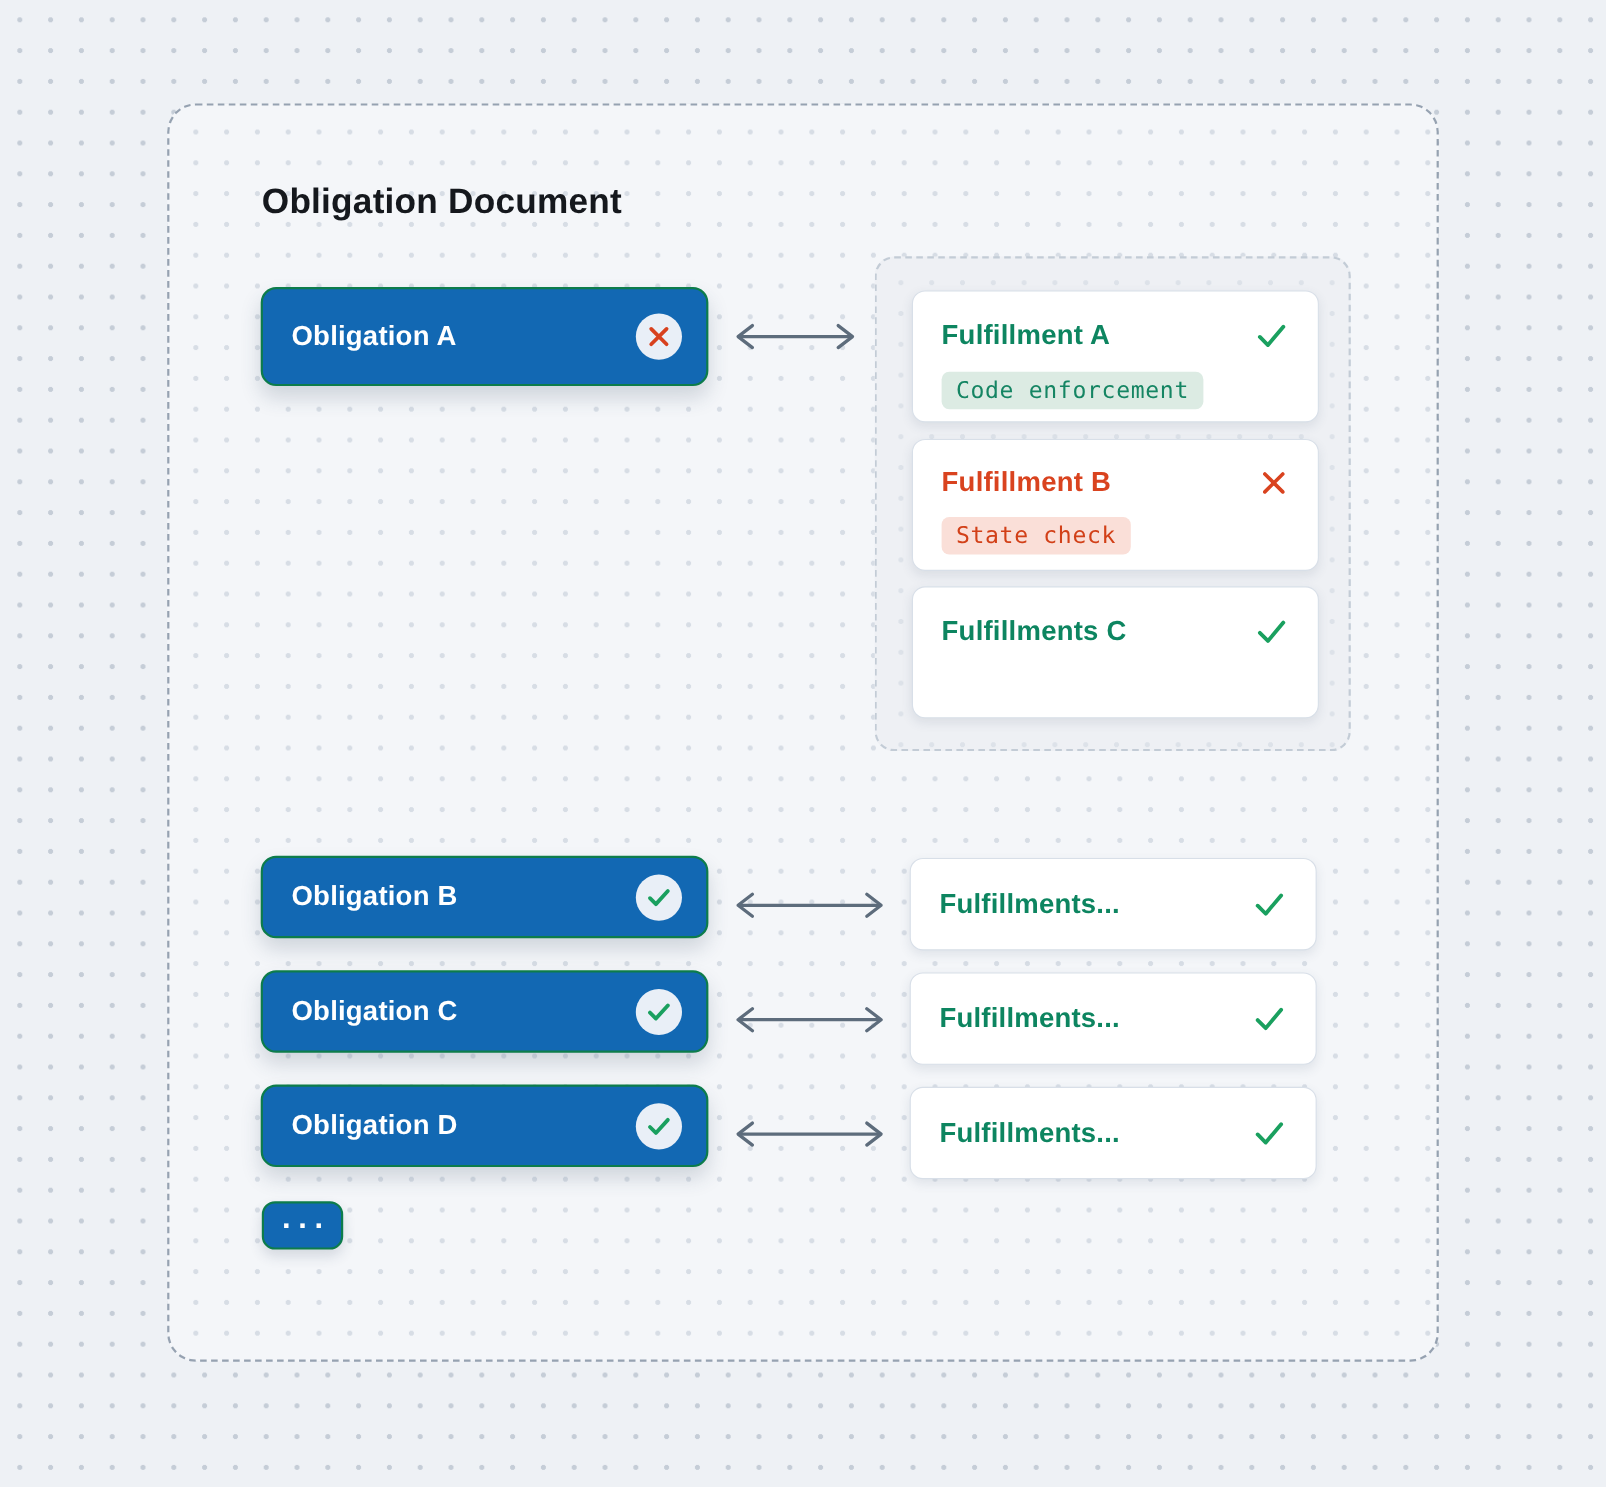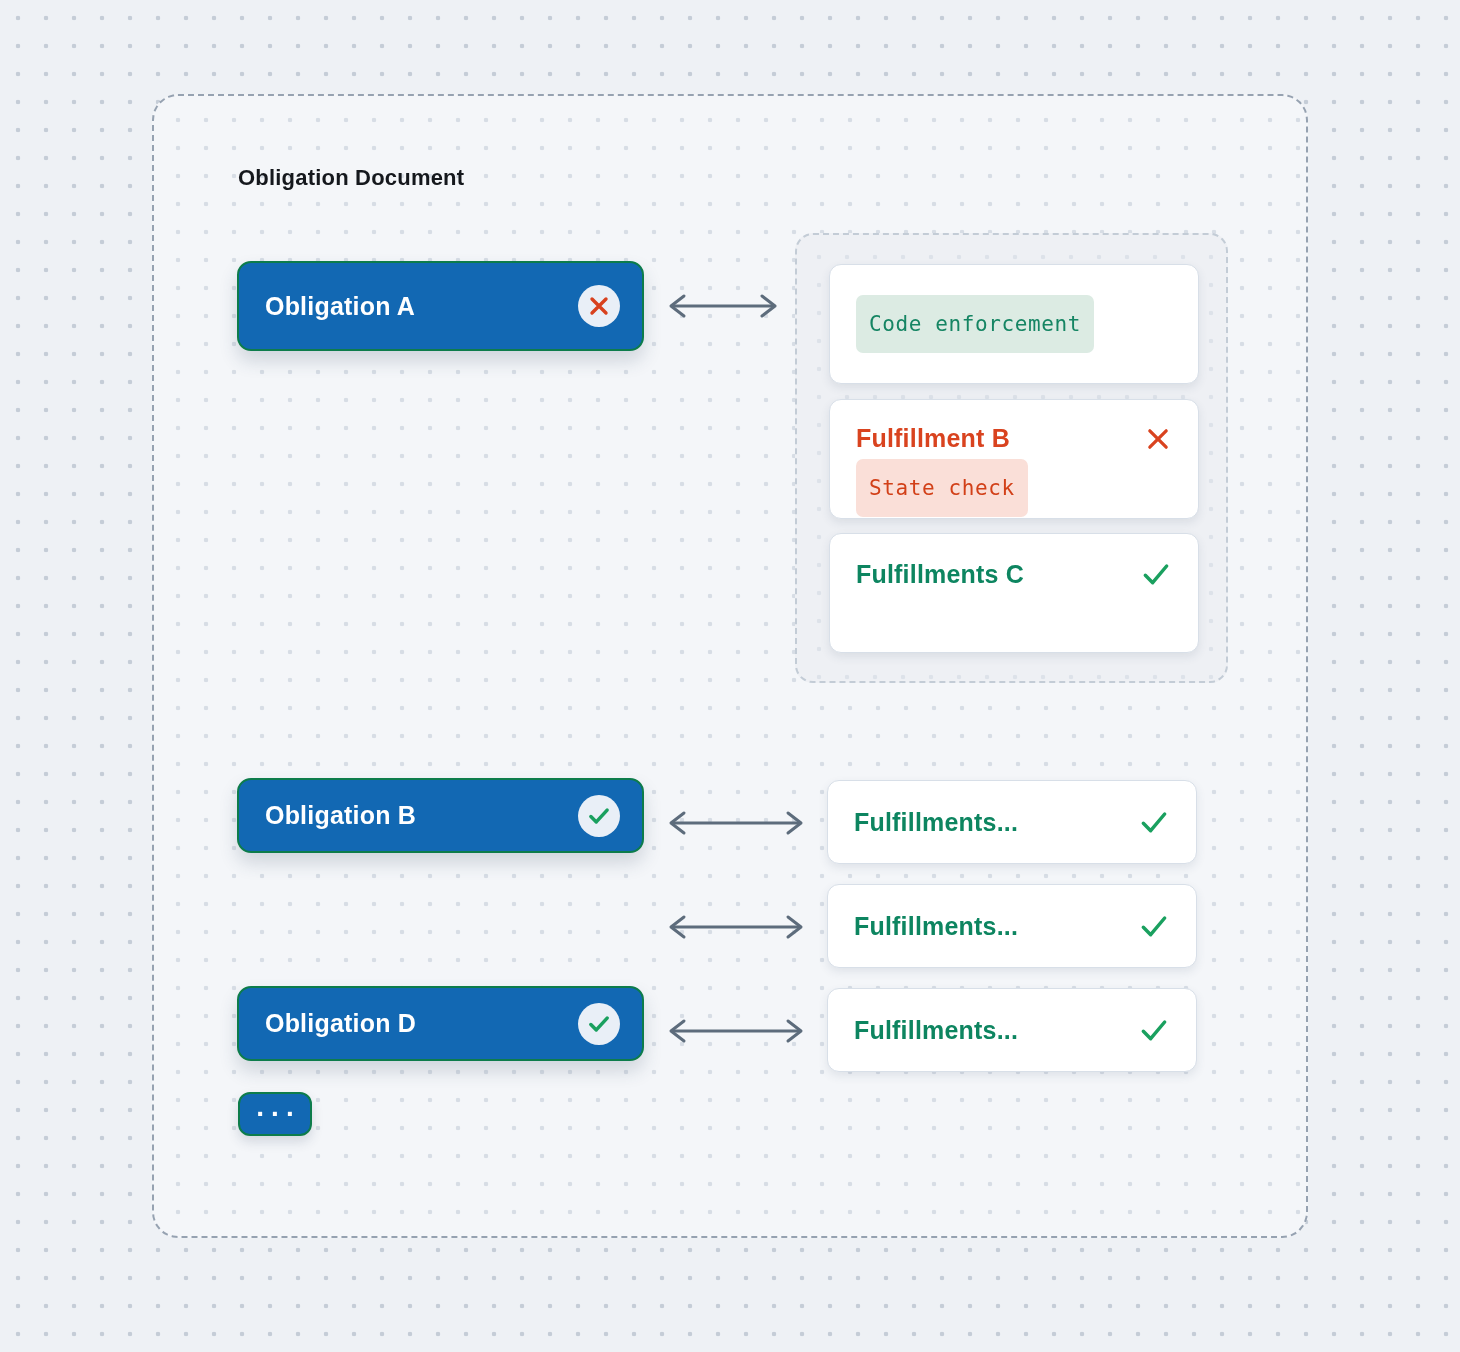--- a/index.html
+++ b/index.html
@@ -18,21 +18,21 @@
   .outer {
     position:absolute; left:152px; top:94px; width:1152px; height:1140px;
     border:2px dashed #96a2b1; border-radius:26px;
     background-color:#f4f6f9;
     background-image: radial-gradient(#d7dde5 2px, transparent 2.6px);
     background-size: 28px 28px; background-position: 10px 10px;
   }
 
   .doc-title {
     position:absolute; left:238px; top:165px;
-    font-size:22px; font-weight:bold; color:#15181d; letter-spacing:0.2px;
+    font-size:32px; font-weight:bold; color:#15181d; letter-spacing:0.2px;
   }
 
   
   .obligation {
     position:absolute; left:237px; width:407px; height:90px;
     box-sizing:border-box;
     background:#1268b3; border:2px solid #0d7c4b; border-radius:14px;
     box-shadow:0 10px 18px rgba(45,65,95,0.18);
     display:flex; align-items:center; justify-content:space-between;
     padding:0 22px 0 26px;
@@ -78,24 +78,24 @@
     background:#ffffff; border:1.5px solid #d8dfe8; border-radius:12px;
     box-shadow:0 4px 10px rgba(45,65,95,0.10);
     padding:24px 26px 0 26px;
   }
   .ful-title-row { display:flex; align-items:center; justify-content:space-between; }
   .ful-title { font-size:25px; font-weight:bold; letter-spacing:0.2px; }
   .ful-title.pass { color:#0d8560; }
   .ful-title.fail { color:#d9431f; }
 
   .badge {
-    display:inline-block; margin-top:6px;
+    display:inline-block; margin-top:17px;
     font-family:"DejaVu Sans Mono", monospace;
     font-size:21px; letter-spacing:0.6px;
-    padding:17px 13px; border-radius:7px;
+    padding:5px 13px; border-radius:7px;
   }
   .badge.pass { background:#dcebe3; color:#158563; }
   .badge.fail { background:#fadfd8; color:#d24018; }
 
   
   .ful-row {
     position:absolute; left:827px; width:370px; height:84px;
     box-sizing:border-box;
     background:#ffffff; border:1.5px solid #d8dfe8; border-radius:12px;
     box-shadow:0 4px 10px rgba(45,65,95,0.10);
@@ -131,20 +131,30 @@
     <span class="obl-label">Obligation B</span>
     <span class="status-circle">
       <span class="icon">
         <svg width="26" height="26" viewBox="0 0 24 24">
             <path d="M4.5 12.5 L9.5 17.5 L19.5 6.5" stroke="#1aa05f" stroke-width="3.2" stroke-linecap="round" stroke-linejoin="round" fill="none"></path>
           </svg>
       </span>
     </span>
   </div>
 
+  <div class="obligation small" style="top:882px;">
+    <span class="obl-label">Obligation C</span>
+    <span class="status-circle">
+      <span class="icon">
+        <svg width="26" height="26" viewBox="0 0 24 24">
+            <path d="M4.5 12.5 L9.5 17.5 L19.5 6.5" stroke="#1aa05f" stroke-width="3.2" stroke-linecap="round" stroke-linejoin="round" fill="none"></path>
+          </svg>
+      </span>
+    </span>
+  </div>
 
   <div class="obligation small" style="top:986px;">
     <span class="obl-label">Obligation D</span>
     <span class="status-circle">
       <span class="icon">
         <svg width="26" height="26" viewBox="0 0 24 24">
             <path d="M4.5 12.5 L9.5 17.5 L19.5 6.5" stroke="#1aa05f" stroke-width="3.2" stroke-linecap="round" stroke-linejoin="round" fill="none"></path>
           </svg>
       </span>
     </span>
@@ -179,20 +189,28 @@
     <svg width="140" height="30" viewBox="0 0 140 30">
       <path d="M8 15 H132" stroke="#5d6c7c" stroke-width="3" stroke-linecap="round" fill="none"></path>
       <path d="M18 5 L5 15 L18 25" stroke="#5d6c7c" stroke-width="3" stroke-linecap="round" stroke-linejoin="round" fill="none"></path>
       <path d="M122 5 L135 15 L122 25" stroke="#5d6c7c" stroke-width="3" stroke-linecap="round" stroke-linejoin="round" fill="none"></path>
     </svg>
   </div>
 
   <div class="group">
 
     <div class="ful-card" style="top:29px;">
+      <div class="ful-title-row">
+        <span class="ful-title pass">Fulfillment A</span>
+        <span class="icon">
+          <svg width="32" height="32" viewBox="0 0 24 24">
+              <path d="M4 13 L9.5 18.5 L20 6" stroke="#1aa05f" stroke-width="2.6" stroke-linecap="round" stroke-linejoin="round" fill="none"></path>
+            </svg>
+        </span>
+      </div>
       <span class="badge pass">Code enforcement</span>
     </div>
 
     <div class="ful-card" style="top:164px;">
       <div class="ful-title-row">
         <span class="ful-title fail">Fulfillment B</span>
         <span class="icon">
           <svg width="28" height="28" viewBox="0 0 24 24">
               <path d="M5 5 L19 19 M19 5 L5 19" stroke="#d9431f" stroke-width="2.8" stroke-linecap="round" fill="none"></path>
             </svg>

